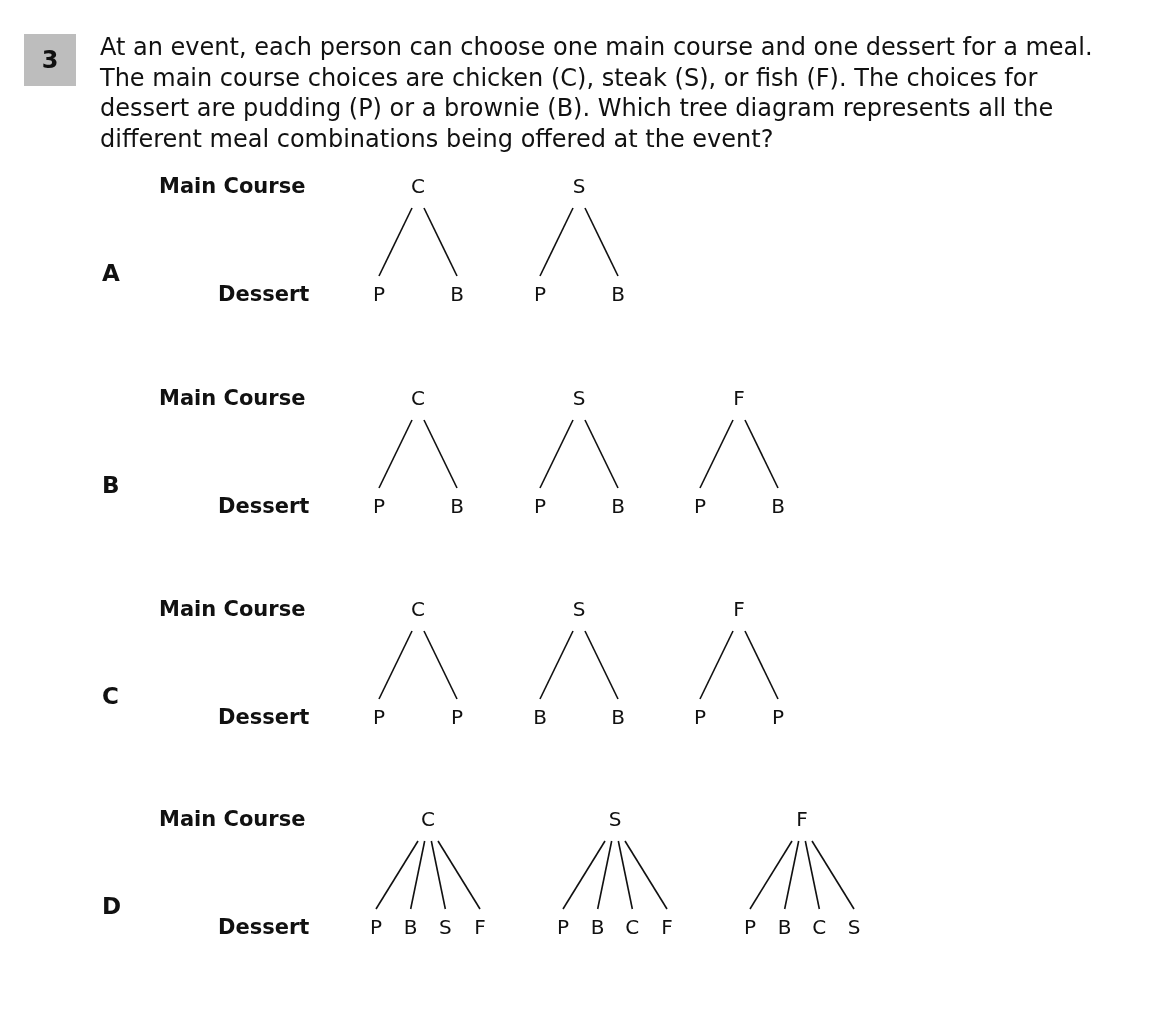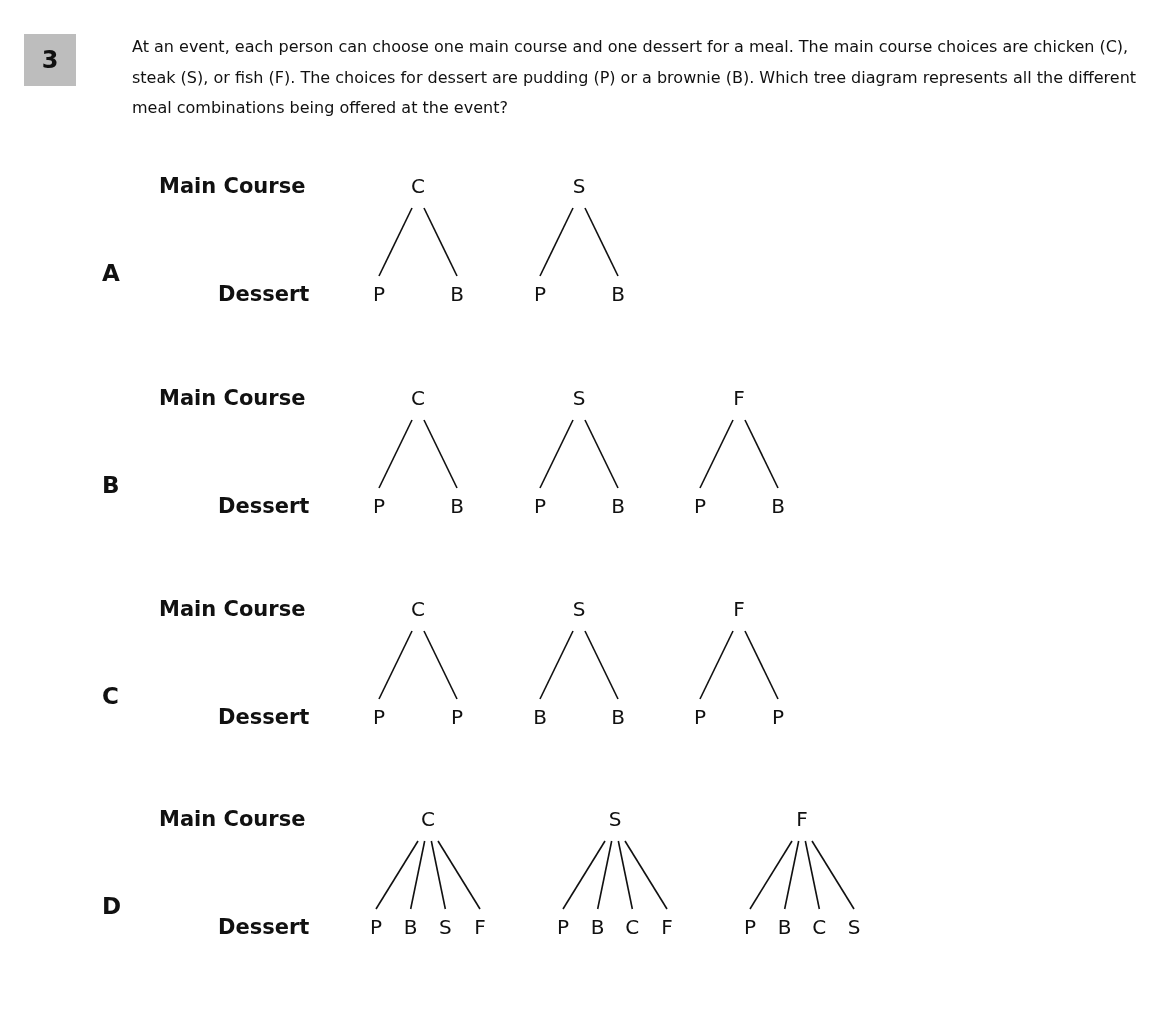--- a/index.html
+++ b/index.html
@@ -1,20 +1,20 @@
 <!DOCTYPE html>
 <html><head>
 <meta charset="utf-8">
 <style>
   html, body { margin:0; padding:0; background:#ffffff; }
   body { width:1176px; height:1012px; position:relative; overflow:hidden;
          font-family:"DejaVu Sans", "Liberation Sans", sans-serif; color:#111; }
   .qnum { position:absolute; left:24px; top:34px; width:52px; height:52px; background:#bdbdbd;
           display:flex; align-items:center; justify-content:center; font-weight:bold; font-size:24px; }
-  .stem { position:absolute; left:100px; top:32px; width:1010px; font-size:16px; line-height:30.5px;margin-left:32px; }
+  .stem { position:absolute; left:100px; top:32px; width:1010px; font-size:24px; line-height:30.5px; }
   .opt-letter { position:absolute; left:102px; font-weight:bold; font-size:23px; }
   .row-label { position:absolute; font-weight:bold; font-size:21px; }
   .node { position:absolute; font-size:20px; transform:translateX(-50%); }
   svg.lines { position:absolute; left:0; top:0; width:1176px; height:1012px; pointer-events:none; }
   svg.lines line { stroke:#111; stroke-width:1.6; }
 </style>
 </head>
 <body>
 
 <div class="qnum">3</div>

